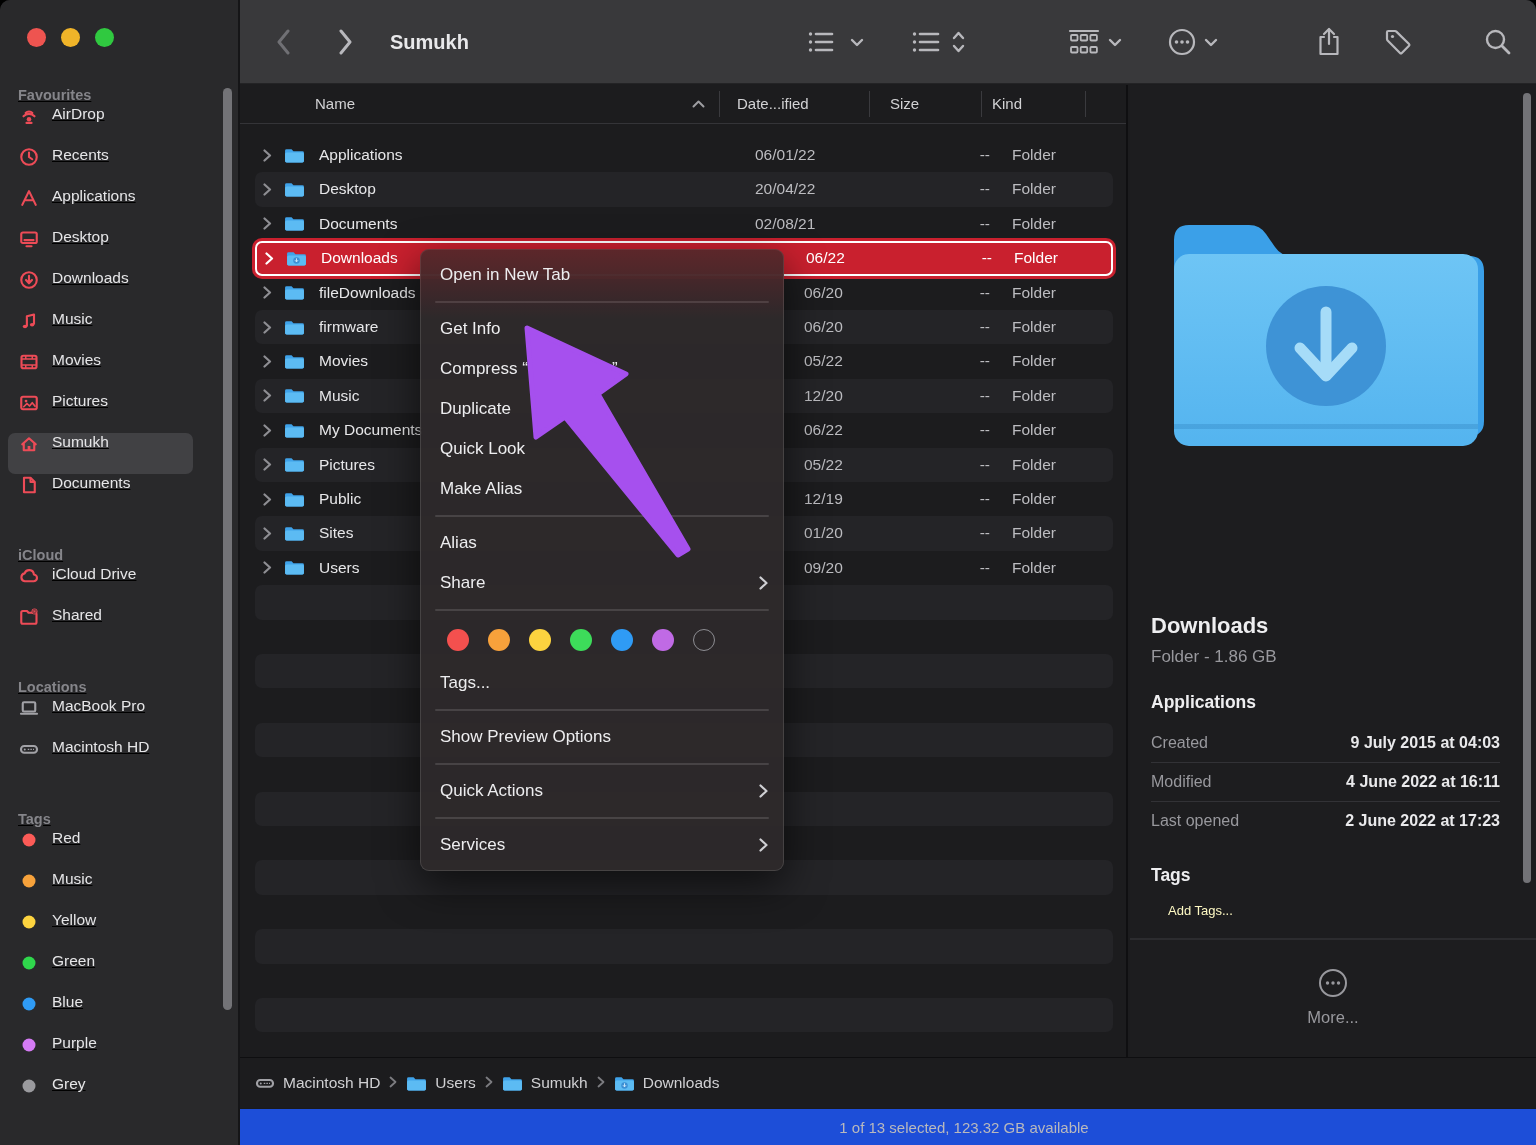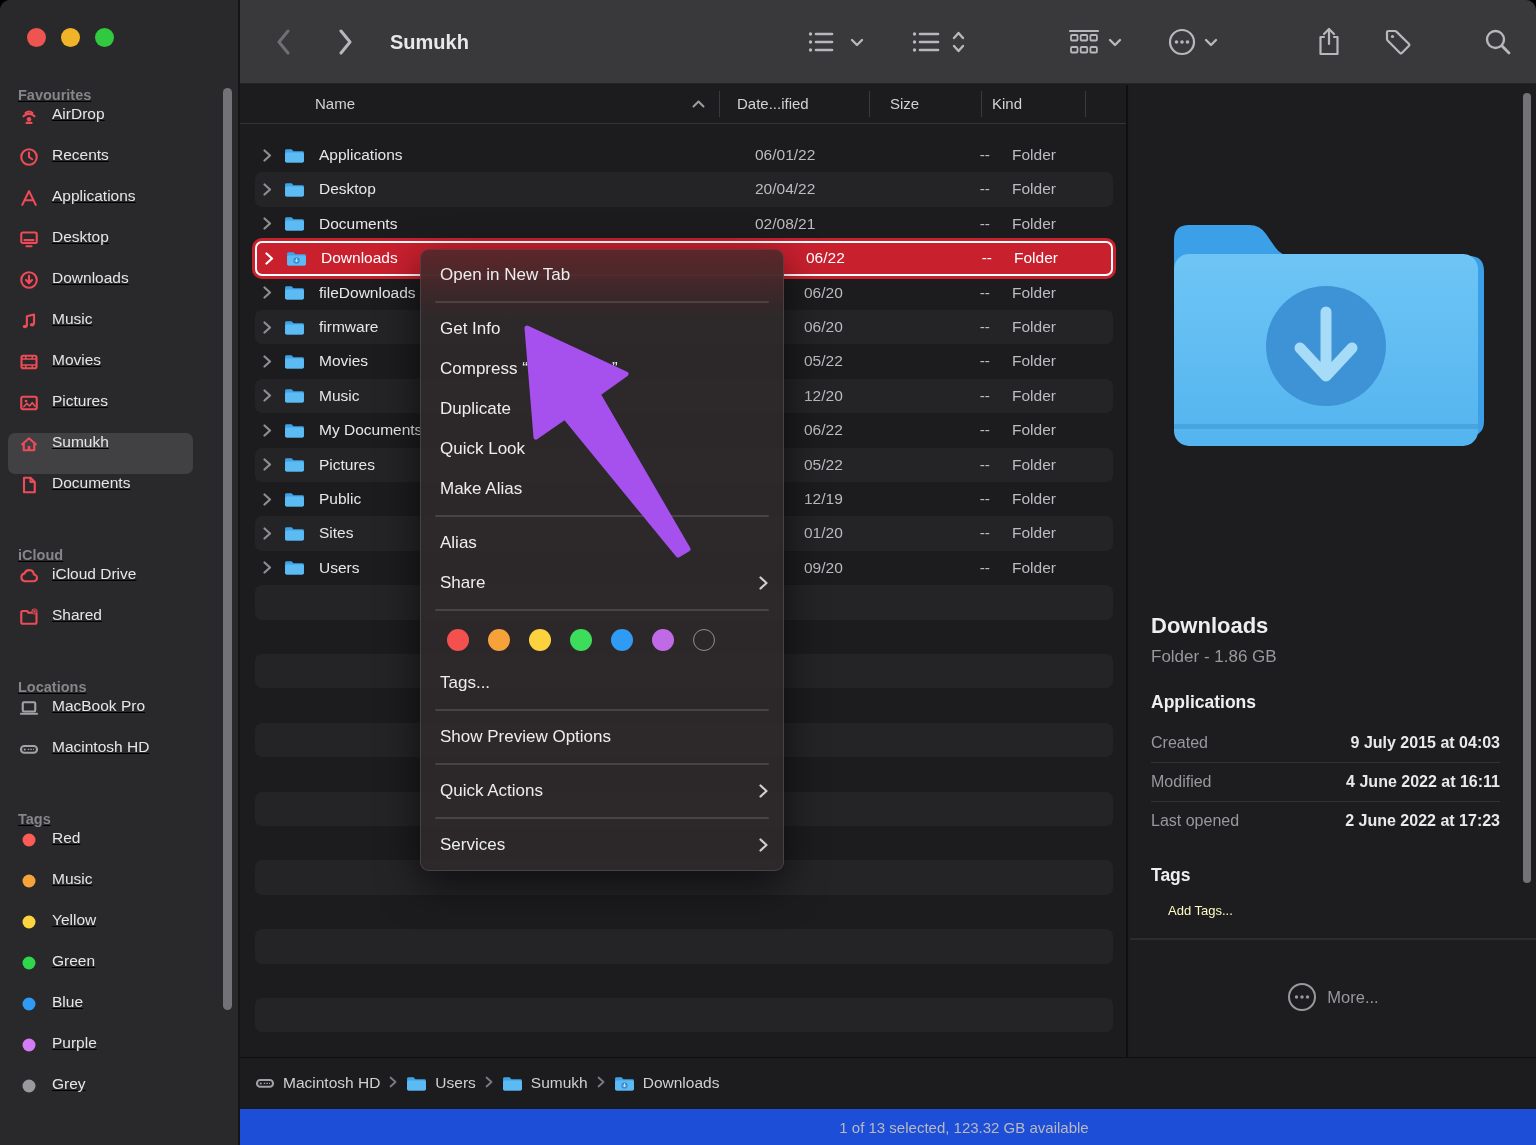--- a/index.html
+++ b/index.html
@@ -81,21 +81,21 @@
   .pv-title{left:21px;top:528px;font-size:22px;font-weight:bold;color:#eeeef0;}
   .pv-sub{left:21px;top:562px;font-size:17px;color:#98989d;}
   .pv-infohead{left:21px;top:607px;font-size:17.5px;font-weight:bold;color:#eeeef0;}
   .pv-row{left:21px;right:36px;height:39px;display:flex;align-items:center;justify-content:space-between;}
   .pv-row .k{font-size:16px;color:#98989d;}
   .pv-row .v{font-size:16px;font-weight:bold;color:#e9e9eb;}
   .pv-rowsep{left:21px;right:36px;height:1px;background:#323236;}
   .pv-tags{left:21px;top:780px;font-size:17.5px;font-weight:bold;color:#eeeef0;}
   .pv-addtags{left:38px;top:818px;font-size:13px;color:#fef9c3;}
   .pv-bigsep{left:0;top:853px;right:0;height:2px;background:#2c2c2f;}
-  .pv-more{left:0;top:862px;right:0;height:100px;display:flex;flex-direction:row;
+  .pv-more{left:0;top:862px;right:0;height:100px;display:flex;flex-direction:column;
            align-items:center;justify-content:center;gap:10px;color:#98989d;}
   .pv-more .mtxt{font-size:16.5px;}
   .pv-scroll{position:absolute;right:5px;top:8px;width:8px;height:790px;border-radius:4px;background:#737377;}
 
   
   .pathbar{position:absolute;left:240px;top:1057px;width:1296px;height:51px;background:#1c1c1e;
            border-top:1px solid #0e0e10;box-sizing:border-box;display:flex;align-items:center;
            padding-left:15px;gap:9px;}
   .pb-item{display:flex;align-items:center;gap:8px;}
   .pb-lab{font-size:15.5px;color:#d0d0d3;}

